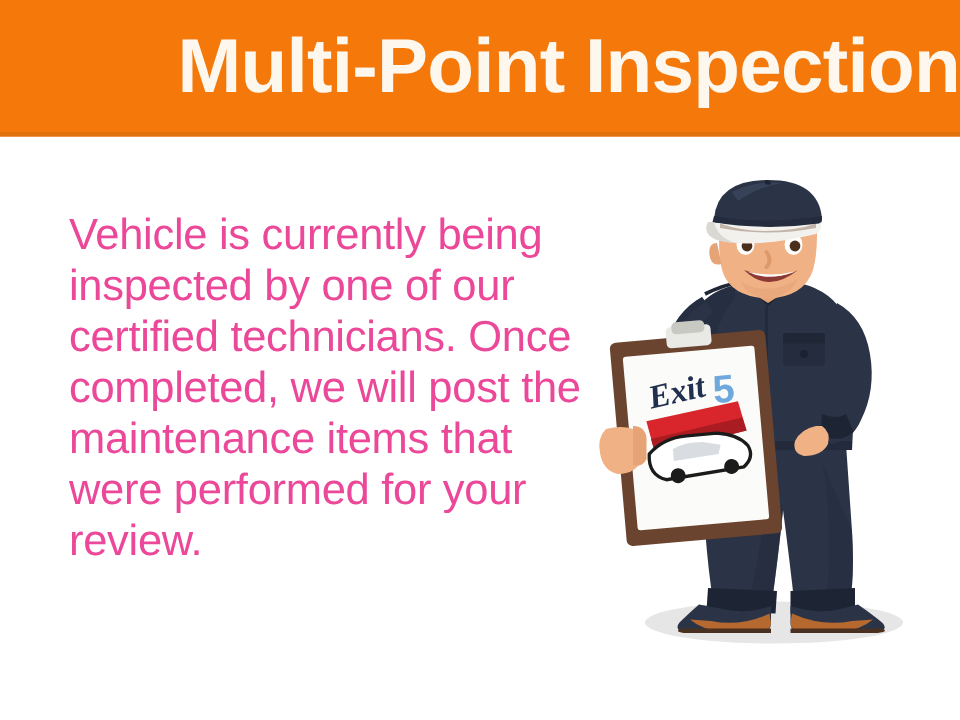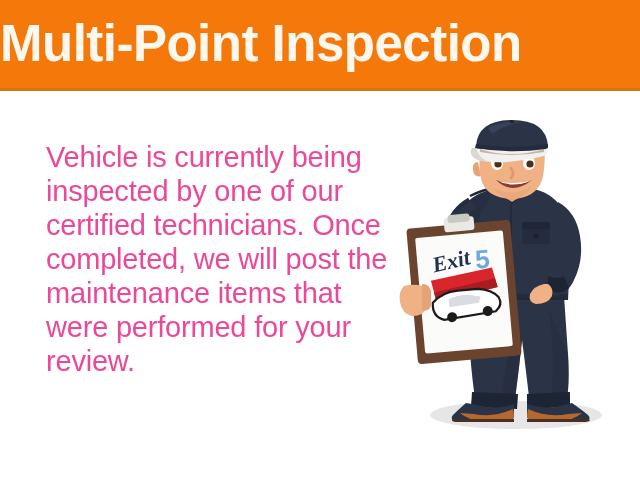--- a/index.html
+++ b/index.html
@@ -42,21 +42,21 @@
     height: 3px;
     background: #E0720C;
   }
   .header-title {
     position: absolute;
     left: 0;
     top: 0;
     width: 640px;
     height: 88px;
     line-height: 88px;
-    text-align: left;
+    text-align: right;
     color: #FDF7EE;
     font-size: 51px;
     font-weight: bold;
     letter-spacing: -0.5px;
     white-space: nowrap;
     font-family: "Liberation Sans", sans-serif;
   }
 
   
   .body-text {

